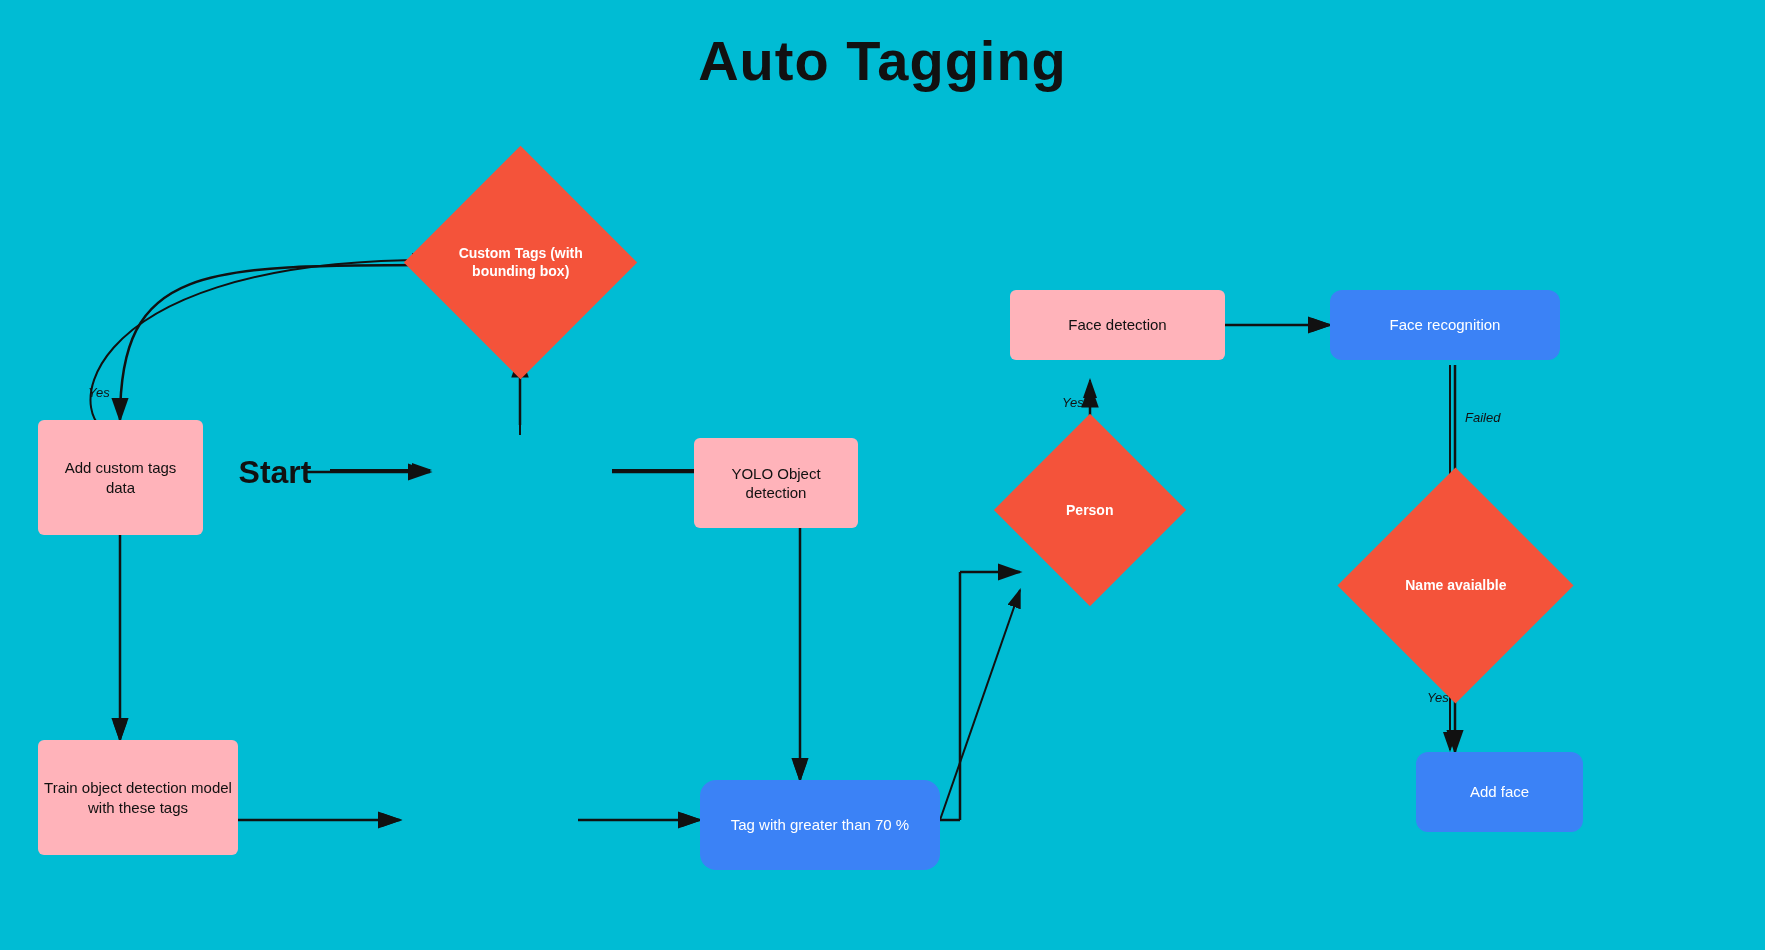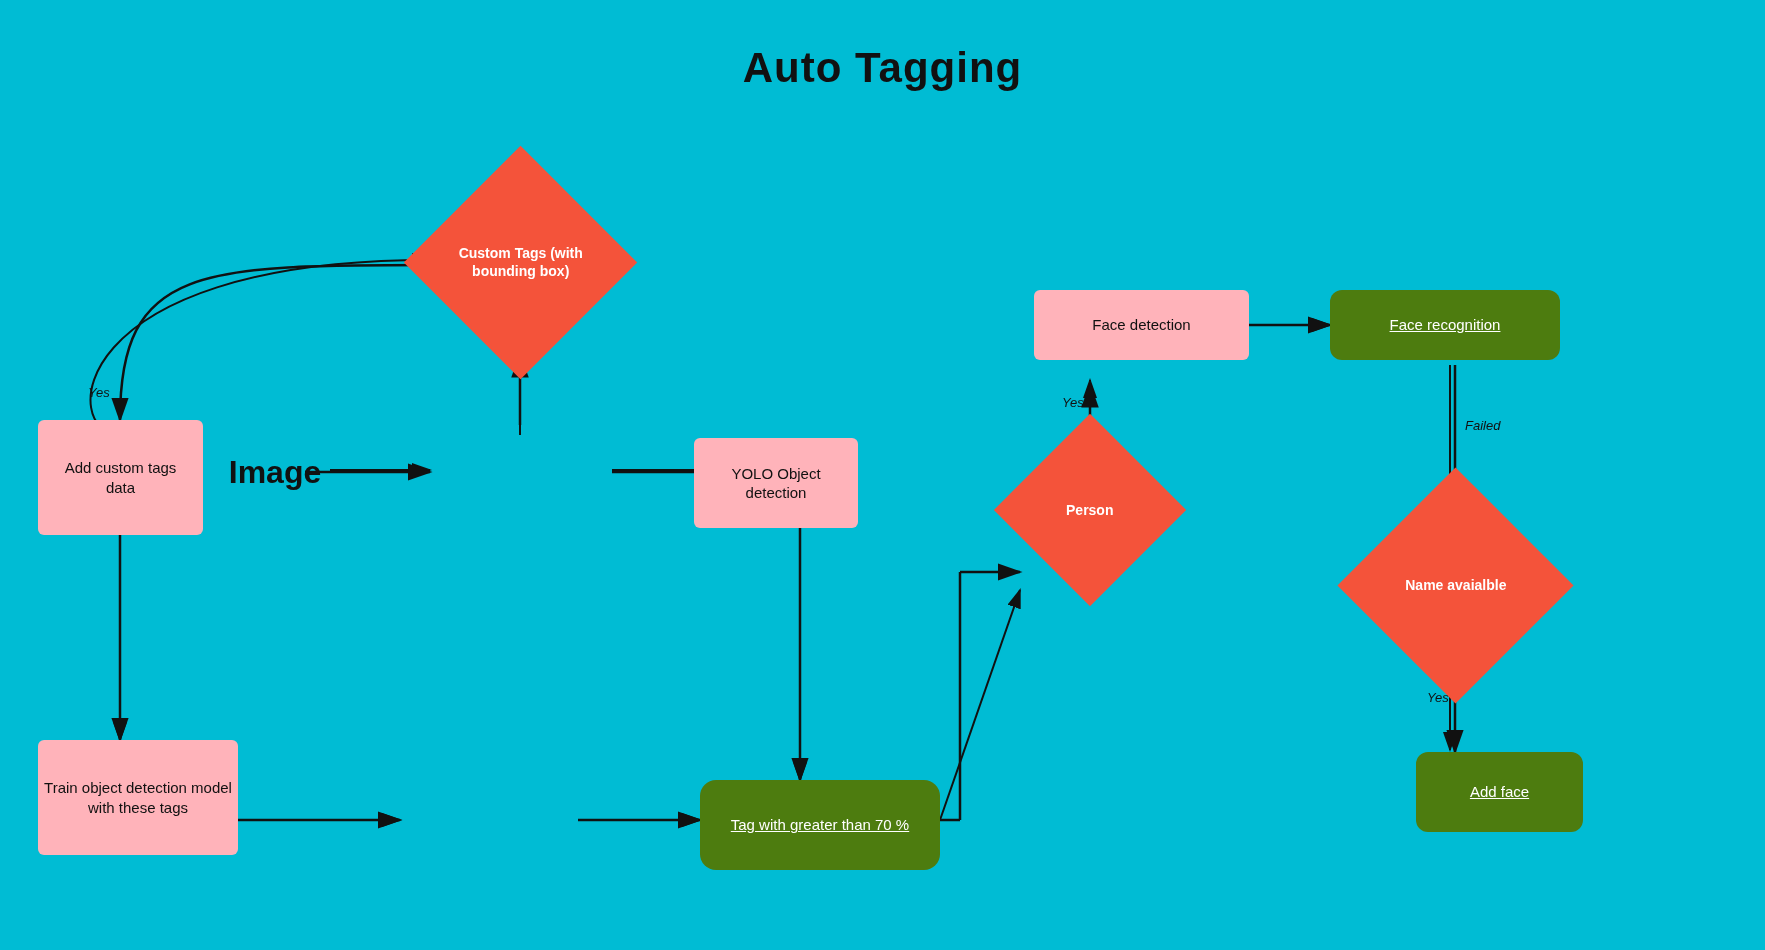--- a/index.html
+++ b/index.html
@@ -7,24 +7,24 @@
       background-color: #00BCD4;
       width: 1765px;
       height: 950px;
       overflow: hidden;
       font-family: Arial, sans-serif;
       position: relative;
     }
 
     #page-title {
       text-align: center;
-      font-size: 42px;
+      font-size: 56px;
       font-weight: bold;
       color: #111;
-      padding-top: 44px;
+      padding-top: 28px;
       letter-spacing: 1px;
     }
 
     .flowchart-container {
       position: absolute;
       top: 80px;
       left: 0;
       width: 1765px;
       height: 860px;
     }
@@ -41,24 +41,23 @@
       line-height: 1.3;
     }
 
     .node-pink {
       background-color: #FFB3BA;
       border-radius: 6px;
       color: #111;
     }
 
     .node-black {
-      background-color: #4d7c0f;
+      background-color: #3b82f6;
       border-radius: 12px;
       color: #fff;
-      text-decoration: underline;
     }
 
     .node-diamond {
       background-color: #F4533A;
       color: #fff;
       transform: rotate(45deg);
     }
 
     .node-diamond .diamond-text {
       transform: rotate(-45deg);
@@ -166,21 +165,21 @@
 
     <line x1="1225" y1="245" x2="1330" y2="245" stroke="#111" stroke-width="2.5" marker-end="url(#ah2)"></line>
 
     <line x1="1455" y1="285" x2="1455" y2="422" stroke="#111" stroke-width="2.5" marker-end="url(#ah2)"></line>
 
     <line x1="1455" y1="590" x2="1455" y2="672" stroke="#111" stroke-width="2.5" marker-end="url(#ah2)"></line>
 
   </svg>
 
   <div class="node node-start" style="left:220px; top:365px; width:110px; height:55px;">
-    <span>Image</span>
+    <span>Start</span>
   </div>
 
 
   <div class="node node-diamond" style="left:438px; top:100px; width:165px; height:165px;">
     <div class="diamond-text">Custom Tags (with bounding box)</div>
   </div>
 
   <div class="node node-pink" style="left:38px; top:340px; width:165px; height:115px; padding:26px;">
     <span>Add custom tags data</span>
   </div>
@@ -195,37 +194,37 @@
   </div>
 
   <div class="node node-black" style="left:700px; top:700px; width:240px; height:90px; padding:8px; border-radius:16px;">
     <span>Tag with greater than 70 %</span>
   </div>
 
   <div class="node node-diamond" style="left:1022px; top:362px; width:136px; height:136px;">
     <div class="diamond-text">Person</div>
   </div>
 
-  <div class="node node-pink" style="left:1010px; top:210px; width:215px; height:70px; padding:16px;margin-left:24px;">
+  <div class="node node-pink" style="left:1010px; top:210px; width:215px; height:70px; padding:16px;">
     <span>Face detection</span>
   </div>
 
   <div class="node node-black" style="left:1330px; top:210px; width:230px; height:70px; padding:8px;">
     <span>Face recognition</span>
   </div>
 
   <div class="node node-diamond" style="left:1372px; top:422px; width:167px; height:167px;">
     <div class="diamond-text">Name avaialble</div>
   </div>
 
   <div class="node node-black" style="left:1372px; top:672px; width:167px; height:80px; padding:8px;margin-left:44px;">
     <span>Add face</span>
   </div>
 
   <div class="arrow-label" style="left:88px; top:305px;">Yes</div>
 
   <div class="arrow-label" style="left:1062px; top:315px;">Yes</div>
 
-  <div class="arrow-label" style="left:1465px; top:338px;">Failed</div>
+  <div class="arrow-label" style="left:1465px; top:330px;">Failed</div>
 
   <div class="arrow-label" style="left:1427px; top:610px;">Yes</div>
 
 </div>
 
 </body></html>

